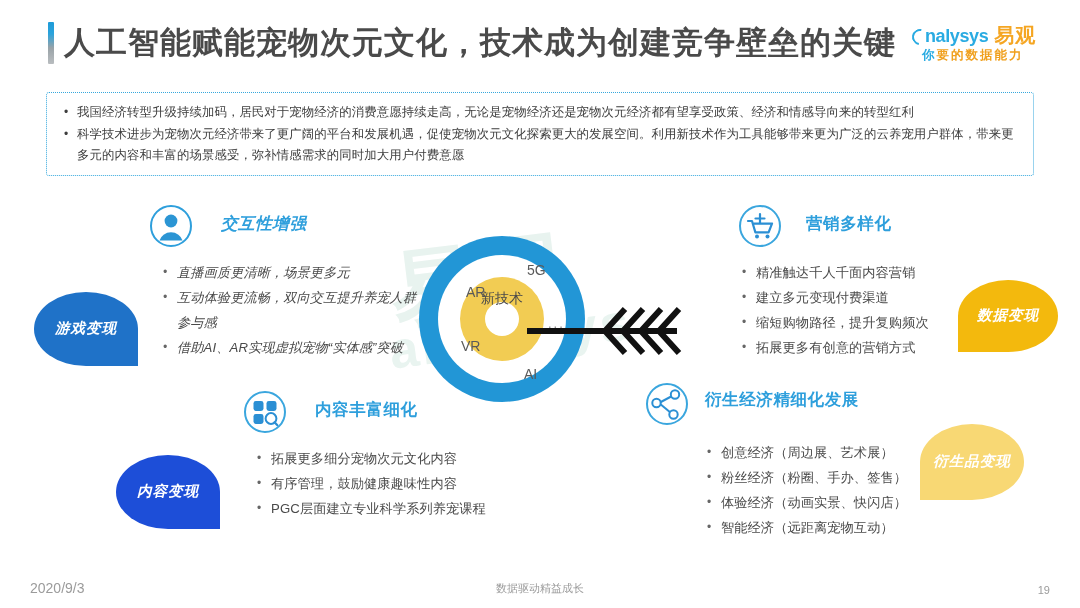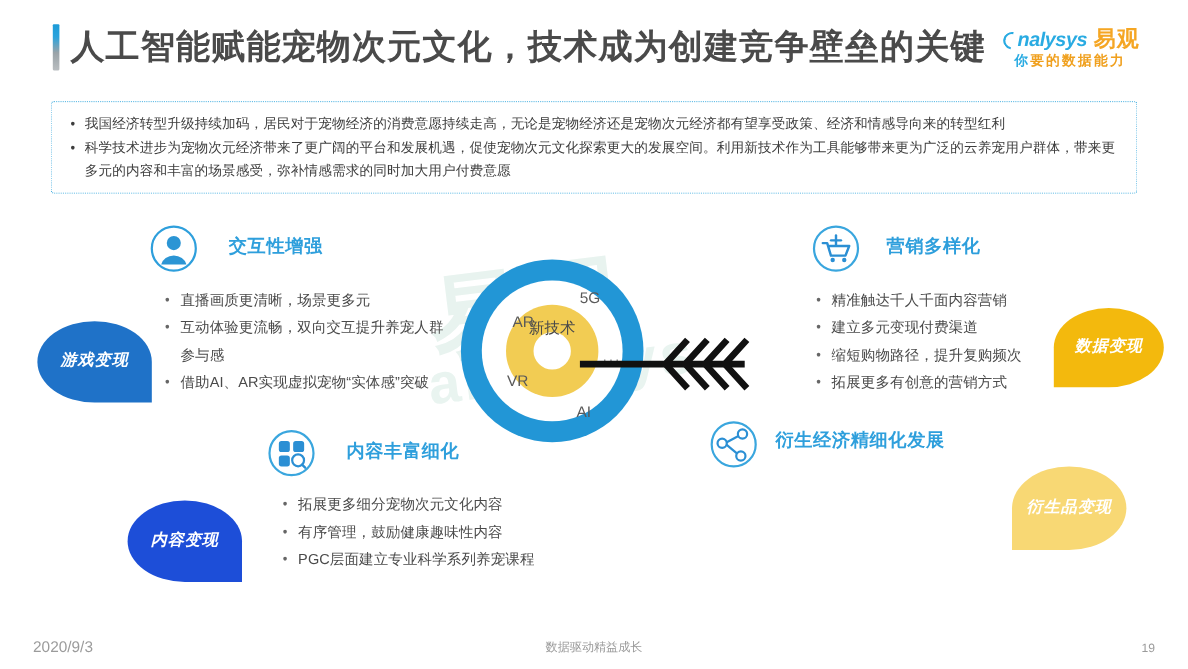--- a/index.html
+++ b/index.html
@@ -37,21 +37,21 @@
     white-space:nowrap;
   }
   .logo { position:absolute; right:28px; top:22px; width:140px; height:46px; }
   .logo-row1 { position:absolute; left:0; top:0; height:24px; white-space:nowrap; }
   .logo-swoosh {
     display:inline-block; width:16px; height:16px; border:2.4px solid #29abe2;
     border-radius:50%; border-right-color:transparent; border-bottom-color:transparent;
     transform: rotate(-35deg); vertical-align:-2px; margin-right:-3px;
   }
   .logo-en {
-    display:inline-block; font-size:18px; color:#29abe2; font-style:italic;
+    display:inline-block; font-size:18px; color:#29abe2; 
     font-weight:bold; letter-spacing:-0.4px; vertical-align:1px;
   }
   .logo-cn {
     display:inline-block; font-size:20px; color:#f5a623; font-weight:bold;
     margin-left:6px; vertical-align:1px; letter-spacing:1px;
   }
   .logo-row2 {
     position:absolute; left:10px; top:25px; font-size:12.5px; color:#f0a01e;
     font-weight:bold; letter-spacing:2px; white-space:nowrap;
   }
@@ -118,21 +118,21 @@
   }
   .feat ul { list-style:none; margin-top:10px; }
   .feat li {
     position:relative; padding-left:16px; font-size:13.2px; color:#4a4a4a;
     line-height:25px; letter-spacing:0.1px;
   }
   .feat li::before {
     content:"•"; position:absolute; left:2px; top:0; color:#666; font-size:12px;
   }
 
-  #feat-interaction { left:136px; top:204px; width:280px; }
+  #feat-interaction { left:149px; top:204px; width:280px;font-style:italic; }
   #feat-interaction ul { margin-left:12px; }
   #feat-content     { left:243px; top:390px; width:300px; }
   #feat-content ul  { margin-left:12px; }
   #feat-marketing   { left:738px; top:204px; width:280px; }
   #feat-marketing ul{ margin-left:2px; }
   #feat-derivative  { left:645px; top:382px; width:330px; }
   #feat-derivative ul{ margin-left:60px; margin-top:12px; }
 
   #feat-interaction .feat-title { left:72px; }
   #feat-content .feat-title { left:72px; }
@@ -271,20 +271,26 @@
       <svg class="icon-circ" viewBox="0 0 44 44">
         <circle cx="22" cy="22" r="20" fill="none" stroke="#3aa6de" stroke-width="2"></circle>
         <line x1="14" y1="21" x2="28" y2="13.5" stroke="#2b8fd4" stroke-width="2"></line>
         <line x1="14" y1="21" x2="26" y2="31" stroke="#2b8fd4" stroke-width="2"></line>
         <circle cx="11.5" cy="21" r="4.2" fill="#ffffff" stroke="#2b8fd4" stroke-width="2"></circle>
         <circle cx="30" cy="12.5" r="4.2" fill="#ffffff" stroke="#2b8fd4" stroke-width="2"></circle>
         <circle cx="28.5" cy="32.5" r="4.2" fill="#ffffff" stroke="#2b8fd4" stroke-width="2"></circle>
       </svg>
       <div class="feat-title">衍生经济精细化发展</div>
     </div>
+    <ul>
+      <li>创意经济（周边展、艺术展）</li>
+      <li>粉丝经济（粉圈、手办、签售）</li>
+      <li>体验经济（动画实景、快闪店）</li>
+      <li>智能经济（远距离宠物互动）</li>
+    </ul>
   </div>
 
   <div class="badge left" id="badge-game" style="background: rgb(31, 114, 200);">
       <span>游戏变现</span>
     </div>
   <div class="badge left" id="badge-content" style="background: #1d4ed8;">
       <span>内容变现</span>
     </div>
   <div class="badge right" id="badge-data" style="background: rgb(243, 185, 13);">
       <span>数据变现</span>

